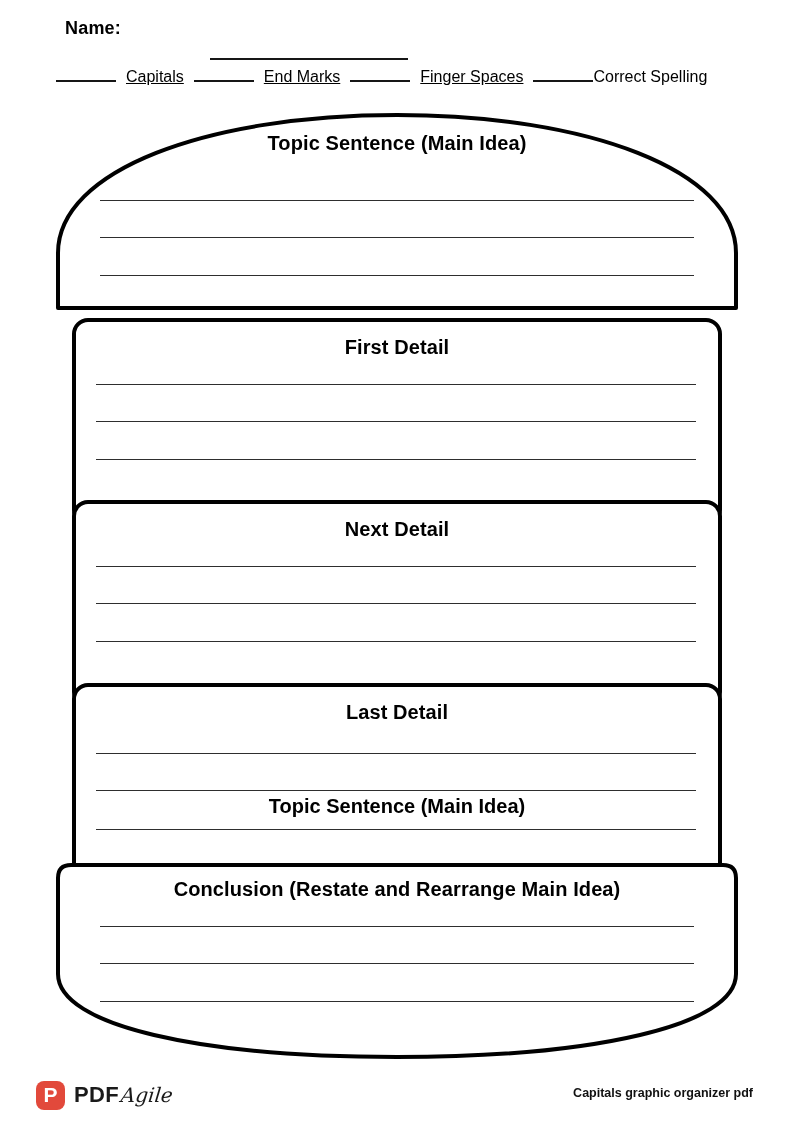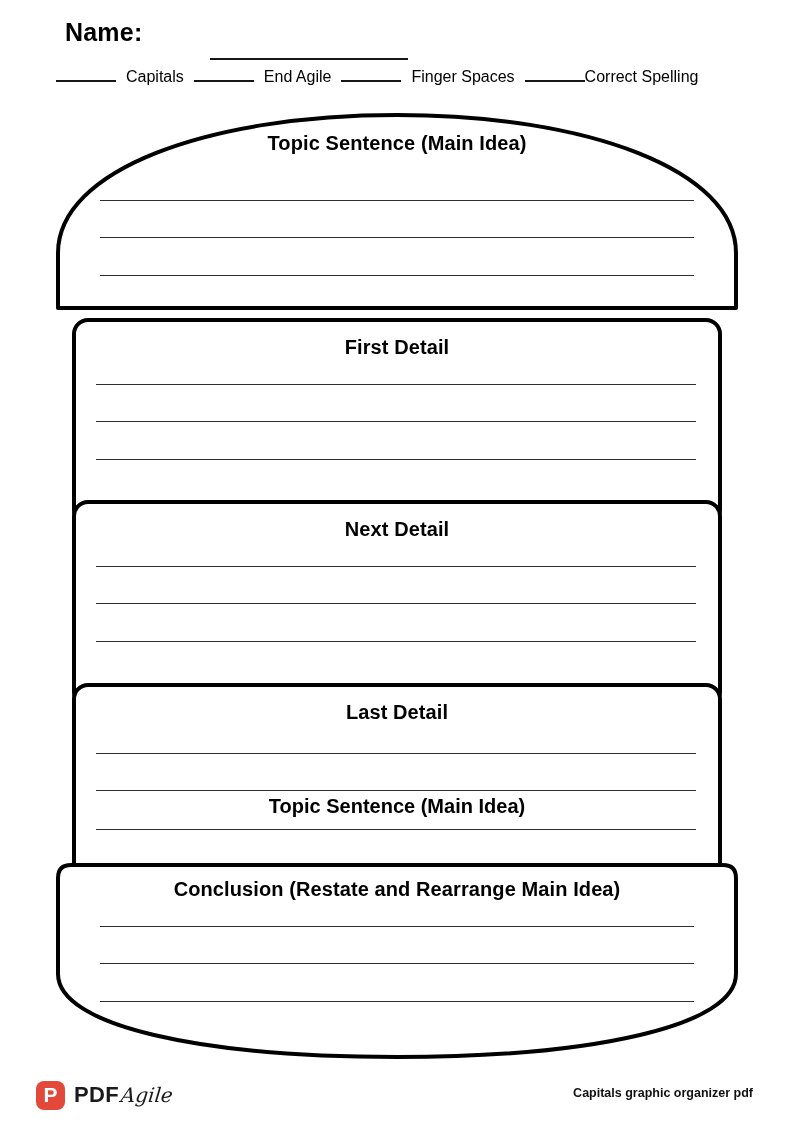--- a/index.html
+++ b/index.html
@@ -9,39 +9,39 @@
   .page {
     position: relative;
     width: 794px;
     height: 1123px;
     background: #ffffff;
     overflow: hidden;
   }
 
   
   .name-row { position: absolute; left: 65px; top: 18px; }
-  .name-label { font-size: 25px; font-weight: bold; letter-spacing: 0.2px; }
+  .name-label { font-size: 18px; font-weight: bold; letter-spacing: 0.2px; }
   .name-line {
     position: absolute; left: 145px; top: 40px;
     width: 198px; height: 0;
     border-bottom: 2px solid #161616;
   }
 
   .checklist {
     position: absolute; left: 56px; top: 63px;
     width: 700px; height: 26px;
     font-size: 16px; white-space: nowrap;
   }
   .checklist .blank {
     display: inline-block; width: 60px; height: 19px;
     border-bottom: 2px solid #161616;
     vertical-align: baseline;
   }
   .checklist .cl-label { display: inline-block; }
-  .sp-r { margin-right: 10px; }
+  .sp-r { margin-right: 10px; text-decoration: underline; }
 
   
   .section { position: absolute; }
   .shape-svg { position: absolute; left: 0; top: 0; width: 100%; height: 100%; }
   .sec-title {
     position: absolute; left: 0; width: 100%;
     text-align: center; font-weight: bold; font-size: 20px;
     letter-spacing: 0.1px;
   }
   .wline {
@@ -92,21 +92,21 @@
 <body>
 
 <div class="page">
 
   <div class="name-row">
     <span class="name-label">Name:</span>
     <span class="name-line"></span>
   </div>
 
   <div class="checklist">
-    <span class="blank sp-r"></span><span class="cl-label sp-r">Capitals</span><span class="blank sp-r"></span><span class="cl-label sp-r">End Agile</span><span class="blank sp-r"></span><span class="cl-label sp-r">Finger Spaces</span><span class="blank"></span><span class="cl-label">Correct Spelling</span>
+    <span class="blank sp-r"></span><span class="cl-label sp-r">Capitals</span><span class="blank sp-r"></span><span class="cl-label sp-r">End Marks</span><span class="blank sp-r"></span><span class="cl-label sp-r">Finger Spaces</span><span class="blank"></span><span class="cl-label">Correct Spelling</span>
   </div>
 
   <div class="section bun-top">
     <svg class="shape-svg" viewBox="0 0 684 199" aria-hidden="true">
       <path d="M 3 196 L 3 141 C 3 58 152 3 342 3 C 532 3 681 58 681 141 L 681 196 Z" fill="#ffffff" stroke="#000000" stroke-width="4" stroke-linejoin="round"></path>
     </svg>
     <div class="sec-title" style="top: 20px;">Topic Sentence (Main Idea)</div>
     <div class="wline" style="left:45px; right:45px; top:88px;"></div>
     <div class="wline" style="left:45px; right:45px; top:125px;"></div>
     <div class="wline" style="left:45px; right:45px; top:163px;"></div>

